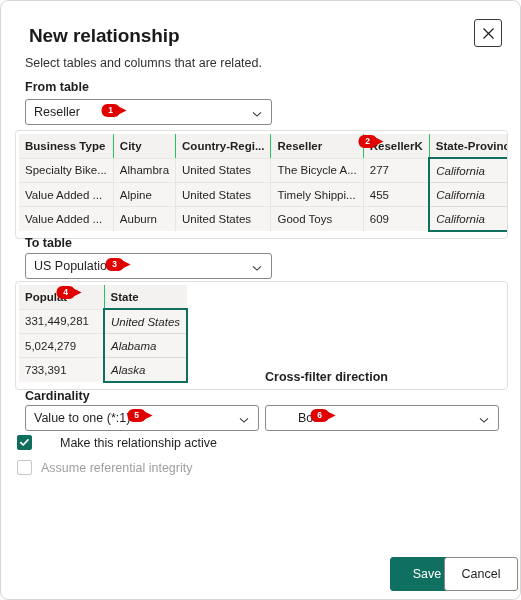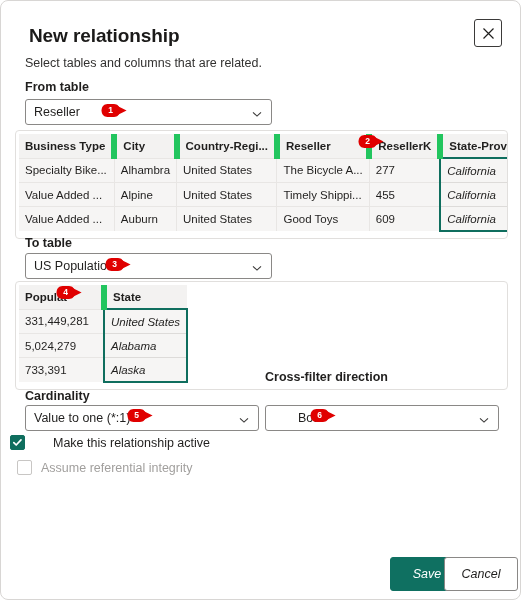--- a/index.html
+++ b/index.html
@@ -115,21 +115,21 @@
     table-layout: fixed;
     font-size: 11.5px;
   }
   table.grid th {
     background: #f3f2f1;
     font-weight: bold;
     text-align: left;
     color: #201f1e;
     padding: 3px 6px;
     height: 17px;
-    border-right: 6px solid #22c55e;
+    border-right: 1px solid #22c55e;
     border-bottom: 1px solid #e8e6e4;
     white-space: nowrap;
     overflow: hidden;
   }
   table.grid td {
     background: #f6f5f4;
     color: #201f1e;
     padding: 3px 6px;
     height: 17px;
     border-right: 1px solid #e8e6e4;
@@ -188,21 +188,20 @@
     height: 28px;
     min-width: 74px;
     border-radius: 3px;
     font-size: 12.5px;
     font-family: "Liberation Sans", sans-serif;
     display: inline-flex;
     align-items: center;
     justify-content: center;
     cursor: pointer;
     padding: 16px 12px;
-    font-style: italic;
   }
   .btn.primary {
     background: #0f7061;
     color: #ffffff;
     border: 1px solid #0f7061;
   }
   .btn.secondary {
     background: #ffffff;
     color: #201f1e;
     border: 1px solid #8a8886;
@@ -367,21 +366,21 @@
 
   <div class="dropdown" style="position:absolute; left:264px; top:404px; width:234px;padding-left:32px;">
     <span class="dd-value">Both</span>
     <span class="chev">
       <svg width="12" height="12" viewBox="0 0 12 12">
         <path d="M2 4.3 L6 8.1 L10 4.3" stroke="#3b3a39" stroke-width="1.1" fill="none"></path>
       </svg>
     </span>
   </div>
 
-  <div class="check-row" style="position:absolute; left:9px; top:434px;gap:28px;">
+  <div class="check-row" style="position:absolute; left:16px; top:434px;gap:28px;">
     <span class="check-box on">
       <svg width="11" height="11" viewBox="0 0 11 11">
         <path d="M1.8 5.6 L4.2 8.0 L9.0 2.9" stroke="#ffffff" stroke-width="1.7" fill="none" stroke-linecap="round" stroke-linejoin="round"></path>
       </svg>
     </span>
     <span class="check-label">Make this relationship active</span>
   </div>
 
   <div class="check-row" style="position:absolute; left:16px; top:459px;">
     <span class="check-box off"></span>

